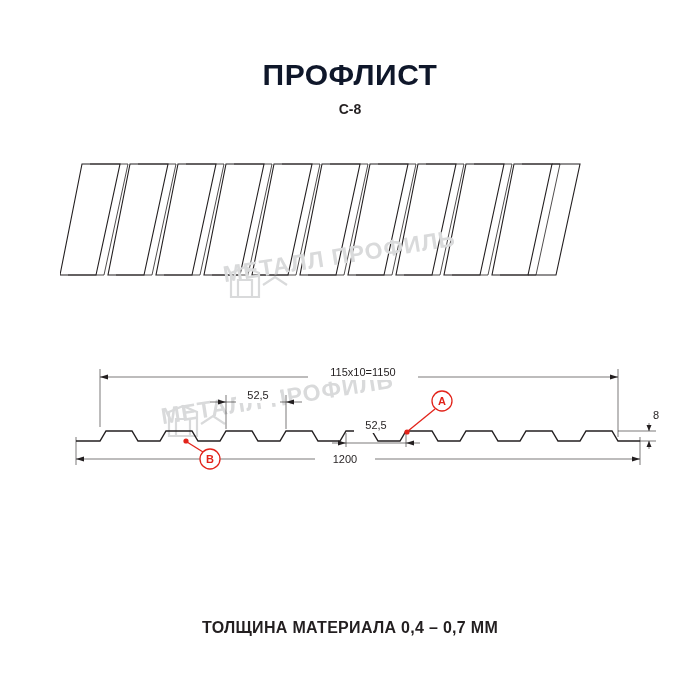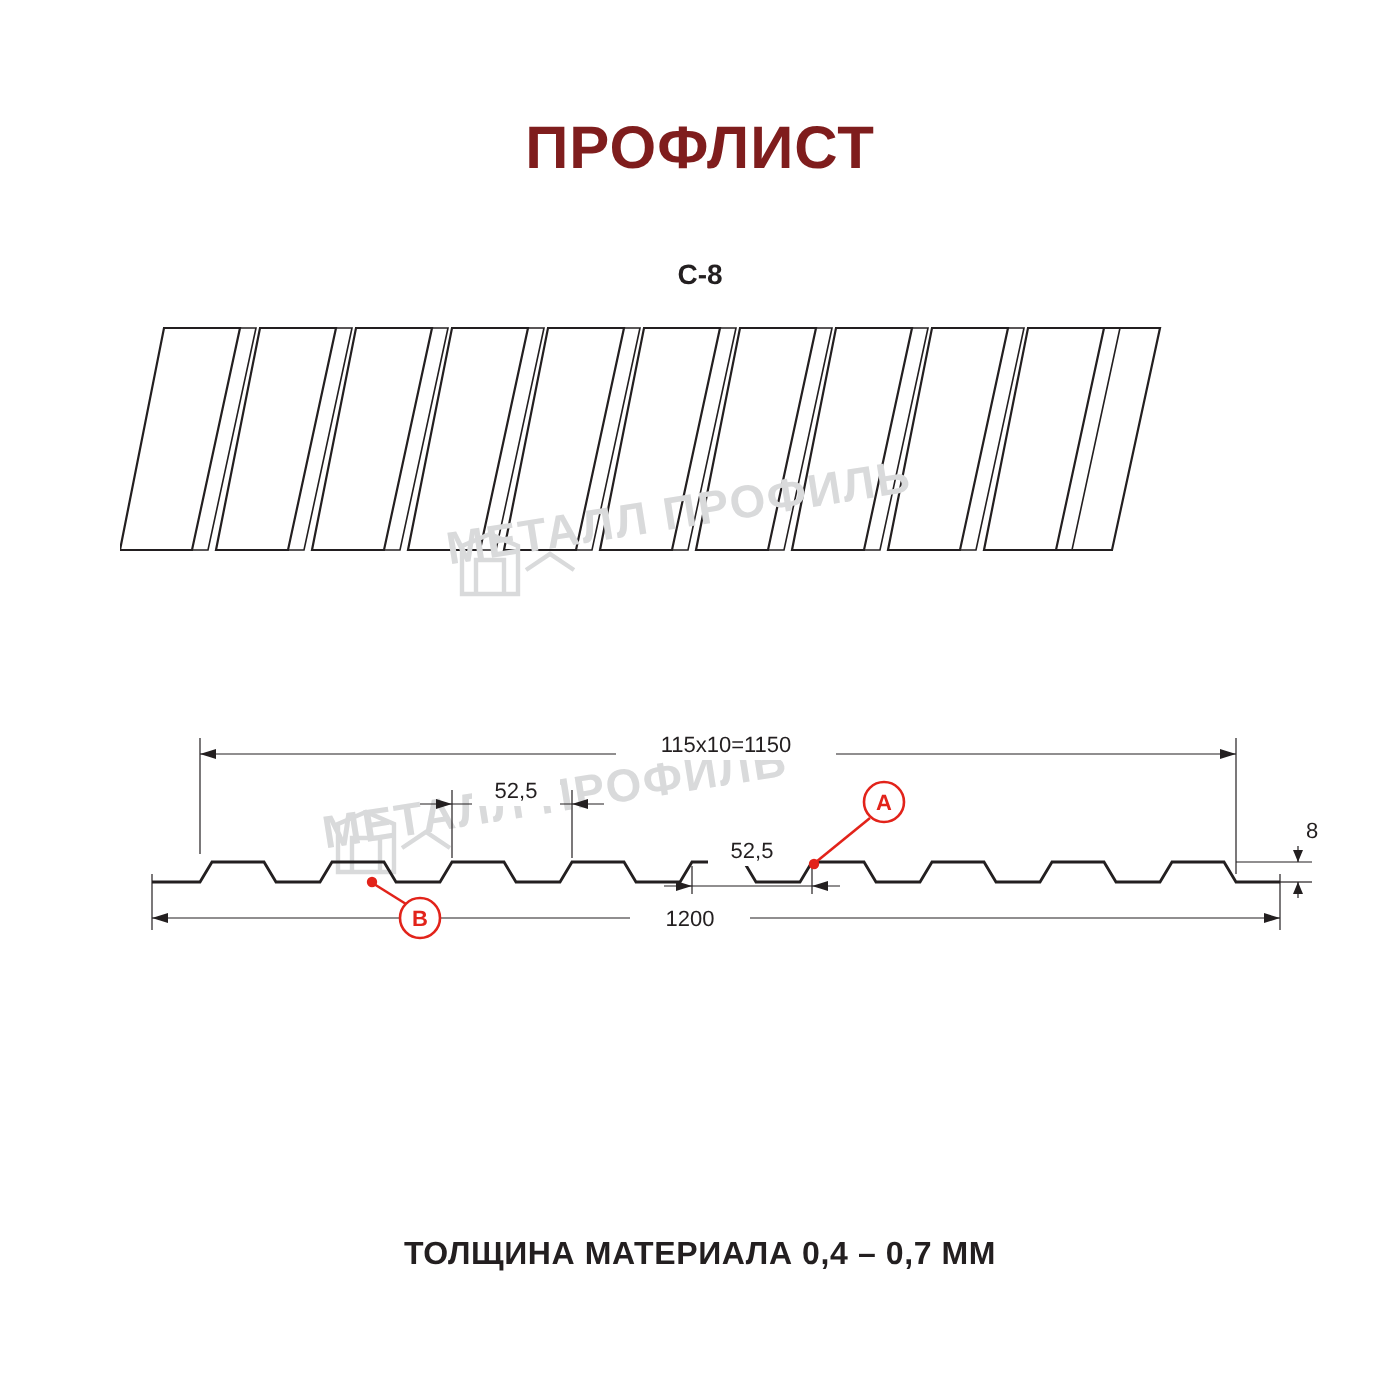--- a/index.html
+++ b/index.html
@@ -22,32 +22,31 @@
   }
   .title {
     position: absolute;
     top: 58px;
     left: 0;
     width: 700px;
     text-align: center;
     font-size: 30px;
     font-weight: bold;
     letter-spacing: 0.5px;
-    color: #7f1d1d;
+    color: #0f172a;
   }
   .subtitle {
     position: absolute;
     top: 101px;
     left: 0;
     width: 700px;
     text-align: center;
     font-size: 14px;
     font-weight: bold;
     color: #231f20;
-    margin-top: 28px;
   }
   .footer-note {
     position: absolute;
     top: 619px;
     left: 0;
     width: 700px;
     text-align: center;
     font-size: 16px;
     font-weight: bold;
     letter-spacing: 0.3px;

